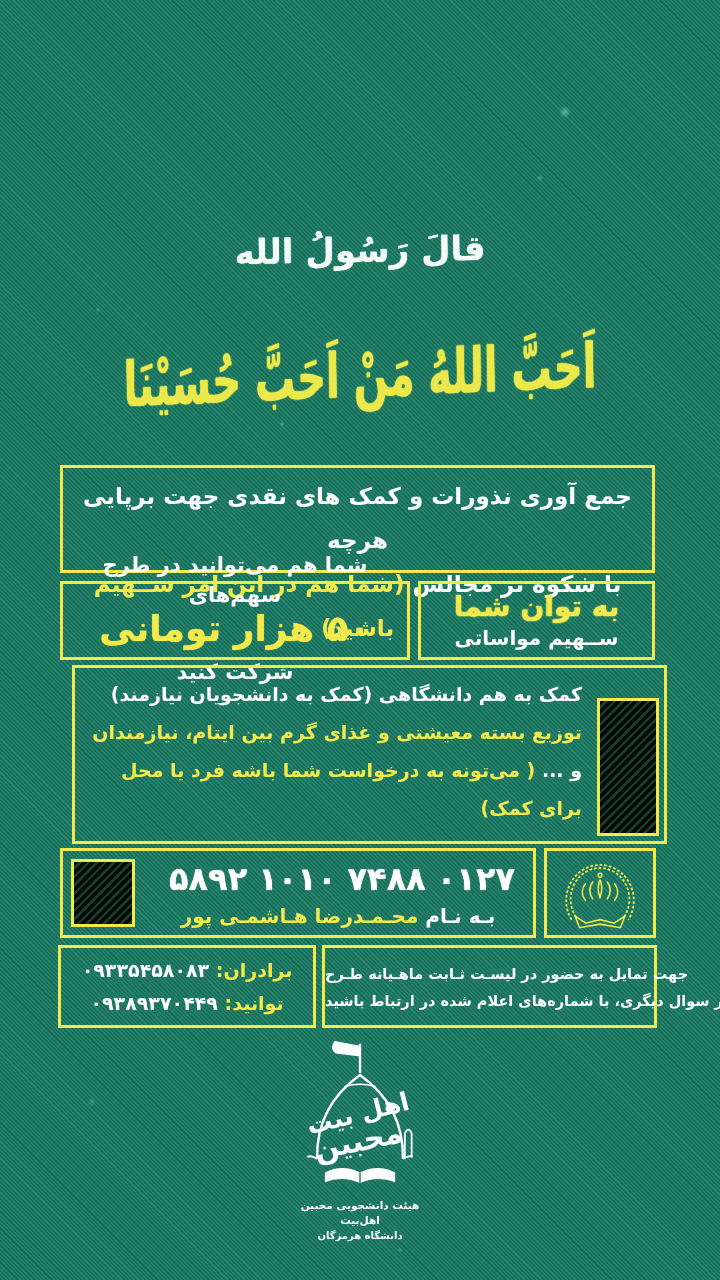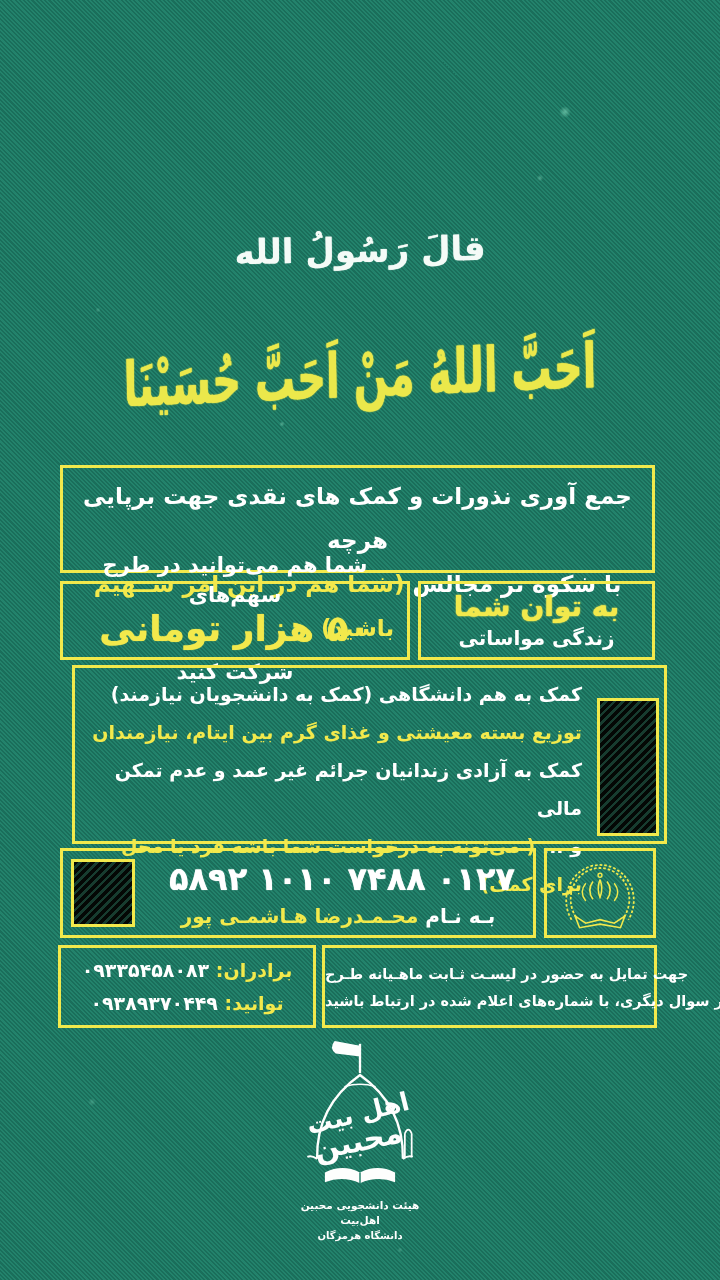--- a/index.html
+++ b/index.html
@@ -102,28 +102,27 @@
 
   <div class="abs ybox box2-left center">
     <div class="l1">شما هم می‌توانید در طرح سهم‌های</div>
     <div class="l2">
       <span class="big">۵۰ هزار تومانی</span>
       <span class="white">شرکت کنید</span>
     </div>
   </div>
   <div class="abs ybox box2-right center">
     <div class="title">به توان شما</div>
-    <div class="subtitle">زندگی مواساتی</div>
+    <div class="subtitle">ســهیم مواساتی</div>
   </div>
 
   <div class="abs ybox box3">
     <div class="text">
       <div class="white">کمک به هم دانشگاهی (کمک به دانشجویان نیازمند)</div>
       <div class="yellow">توزیع بسته معیشتی و غذای گرم بین ایتام، نیازمندان</div>
-      <div class="white">کمک به آزادی زندانیان جرائم غیر عمد و عدم تمکن مالی</div>
       <div>
         <span class="white">و ...</span>
         <span class="yellow">( می‌تونه به درخواست شما باشه فرد یا محل برای کمک)</span>
       </div>
     </div>
     <div class="block ybox hatch"></div>
   </div>
 
   <div class="abs ybox card-box">
     <div class="block ybox hatch"></div>

